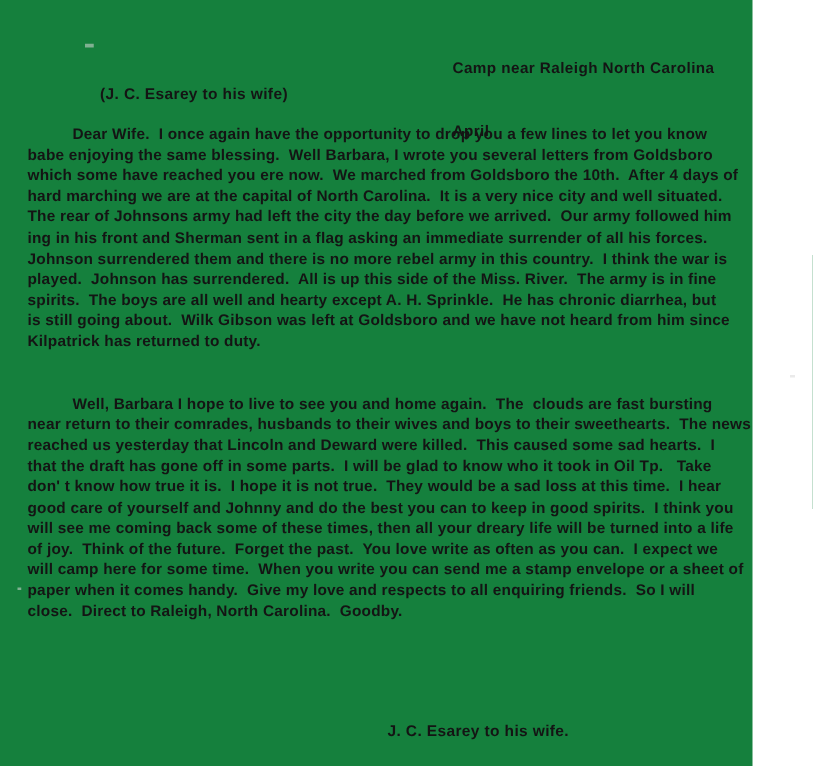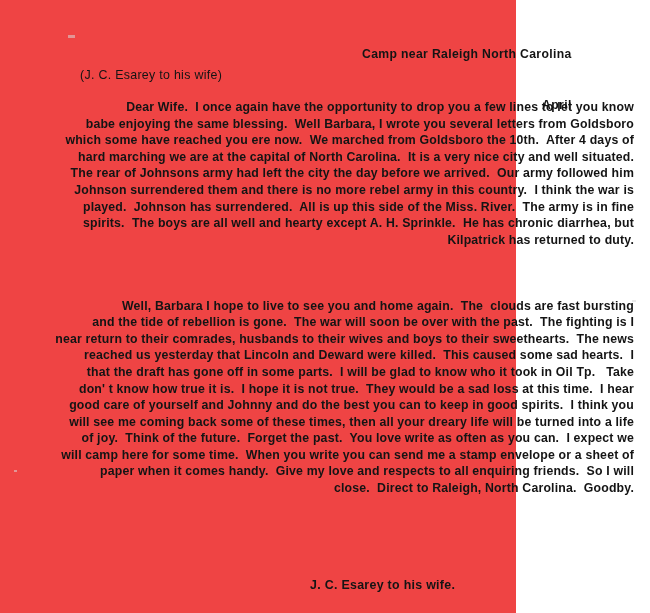--- a/index.html
+++ b/index.html
@@ -11,25 +11,24 @@
   body {
     width: 650px;
     height: 613px;
     overflow: hidden;
     font-family: "Liberation Sans", sans-serif;
     color: #141414;
     -webkit-font-smoothing: none;
   }
   .page {
     position: relative;
-    width: 516px;
+    width: 602px;
     height: 613px;
-    background: #ef4444;
+    background: #15803d;
     box-sizing: border-box;
-    text-align: right;
   }
 
   
   .heading {
     position: absolute;
     left: 362px;
     top: 12px;
     font-size: 12.2px;
     line-height: 17px;
     letter-spacing: 0.35px;
@@ -38,21 +37,21 @@
   }
   .heading .line { display: block; }
 
   
   .attrib {
     position: absolute;
     left: 80px;
     top: 68px;
     font-size: 12.4px;
     letter-spacing: 0.3px;
-    font-weight: 400;
+    font-weight: 700;
     white-space: pre;
   }
 
   
   .body-block {
     position: absolute;
     left: 22px;
     top: 99px;
     width: 612px;
     font-size: 12.3px;
@@ -60,21 +59,21 @@
     letter-spacing: 0.18px;
     font-weight: 600;
   }
   .para { margin: 0; }
   .para .ln {
     display: block;
     white-space: pre;
   }
   .para-gap { height: 16.6px; }
 
-  .para2 { margin-top: 16px; }
+  .para2 { margin-top: 0; }
 
   
   .signature {
     position: absolute;
     left: 310px;
     top: 578px;
     font-size: 12.4px;
     letter-spacing: 0.3px;
     font-weight: 700;
     white-space: pre;
@@ -107,32 +106,33 @@
   <div class="attrib">(J. C. Esarey to his wife)</div>
 
   <div class="body-block">
 
     <div class="para para1">
       <span class="ln">          Dear Wife.  I once again have the opportunity to drop you a few lines to let you know</span>
       <span class="ln">babe enjoying the same blessing.  Well Barbara, I wrote you several letters from Goldsboro</span>
       <span class="ln">which some have reached you ere now.  We marched from Goldsboro the 10th.  After 4 days of</span>
       <span class="ln">hard marching we are at the capital of North Carolina.  It is a very nice city and well situated.</span>
       <span class="ln">The rear of Johnsons army had left the city the day before we arrived.  Our army followed him</span>
+      <span class="ln">ing in his front and Sherman sent in a flag asking an immediate surrender of all his forces.</span>
       <span class="ln">Johnson surrendered them and there is no more rebel army in this country.  I think the war is</span>
       <span class="ln">played.  Johnson has surrendered.  All is up this side of the Miss. River.  The army is in fine</span>
       <span class="ln">spirits.  The boys are all well and hearty except A. H. Sprinkle.  He has chronic diarrhea, but</span>
+      <span class="ln">is still going about.  Wilk Gibson was left at Goldsboro and we have not heard from him since</span>
       <span class="ln">Kilpatrick has returned to duty.</span>
     </div>
 
     <div class="para-gap"></div>
     <div class="para-gap"></div>
 
     <div class="para para2">
       <span class="ln">          Well, Barbara I hope to live to see you and home again.  The  clouds are fast bursting</span>
-      <span class="ln">and the tide of rebellion is gone.  The war will soon be over with the past.  The fighting is I</span>
       <span class="ln">near return to their comrades, husbands to their wives and boys to their sweethearts.  The news</span>
       <span class="ln">reached us yesterday that Lincoln and Deward were killed.  This caused some sad hearts.  I</span>
       <span class="ln">that the draft has gone off in some parts.  I will be glad to know who it took in Oil Tp.   Take</span>
       <span class="ln">don' t know how true it is.  I hope it is not true.  They would be a sad loss at this time.  I hear</span>
       <span class="ln">good care of yourself and Johnny and do the best you can to keep in good spirits.  I think you</span>
       <span class="ln">will see me coming back some of these times, then all your dreary life will be turned into a life</span>
       <span class="ln">of joy.  Think of the future.  Forget the past.  You love write as often as you can.  I expect we</span>
       <span class="ln">will camp here for some time.  When you write you can send me a stamp envelope or a sheet of</span>
       <span class="ln">paper when it comes handy.  Give my love and respects to all enquiring friends.  So I will</span>
       <span class="ln">close.  Direct to Raleigh, North Carolina.  Goodby.</span>

